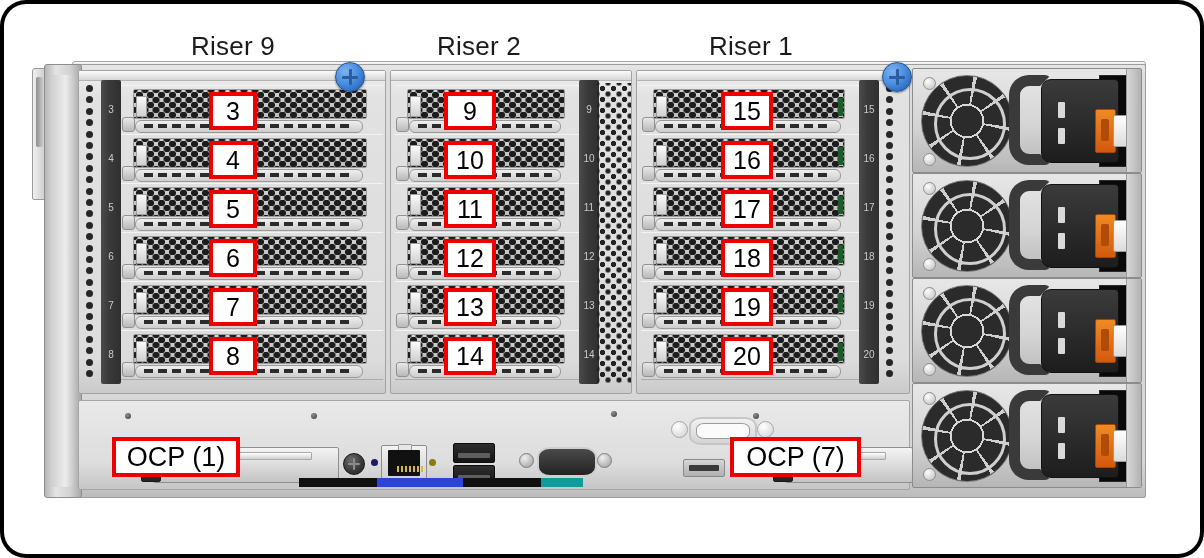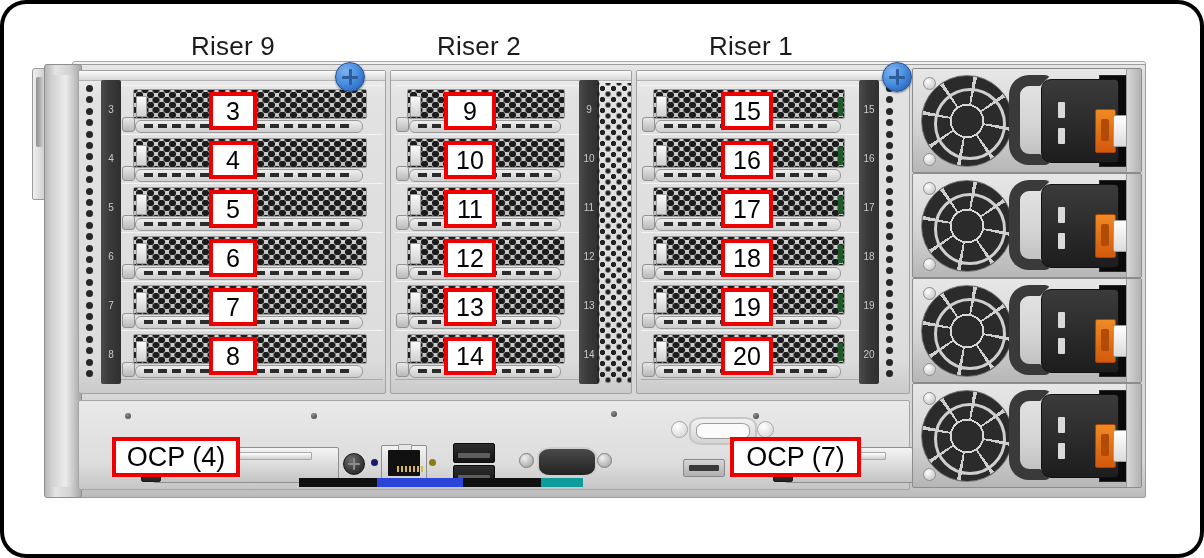--- a/index.html
+++ b/index.html
@@ -892,18 +892,18 @@
         <div class="callout" style="left: 440px; top: 186px; width: 52px; height: 38px;">11</div>
         <div class="callout" style="left: 440px; top: 235px; width: 52px; height: 38px;">12</div>
         <div class="callout" style="left: 440px; top: 284px; width: 52px; height: 38px;">13</div>
         <div class="callout" style="left: 440px; top: 333px; width: 52px; height: 38px;">14</div>
         <div class="callout" style="left: 717px; top: 88px; width: 52px; height: 38px;">15</div>
         <div class="callout" style="left: 717px; top: 137px; width: 52px; height: 38px;">16</div>
         <div class="callout" style="left: 717px; top: 186px; width: 52px; height: 38px;">17</div>
         <div class="callout" style="left: 717px; top: 235px; width: 52px; height: 38px;">18</div>
         <div class="callout" style="left: 717px; top: 284px; width: 52px; height: 38px;">19</div>
         <div class="callout" style="left: 717px; top: 333px; width: 52px; height: 38px;">20</div>
-        <div class="callout wide" style="left: 108px; top: 433px; width: 128px; height: 40px;">OCP (4)</div>
+        <div class="callout wide" style="left: 108px; top: 433px; width: 128px; height: 40px;">OCP (1)</div>
         <div class="callout wide" style="left: 726px; top: 433px; width: 131px; height: 40px;">OCP (7)</div>
       </div>
 
   </div>
 </div>
 
 </body></html>

